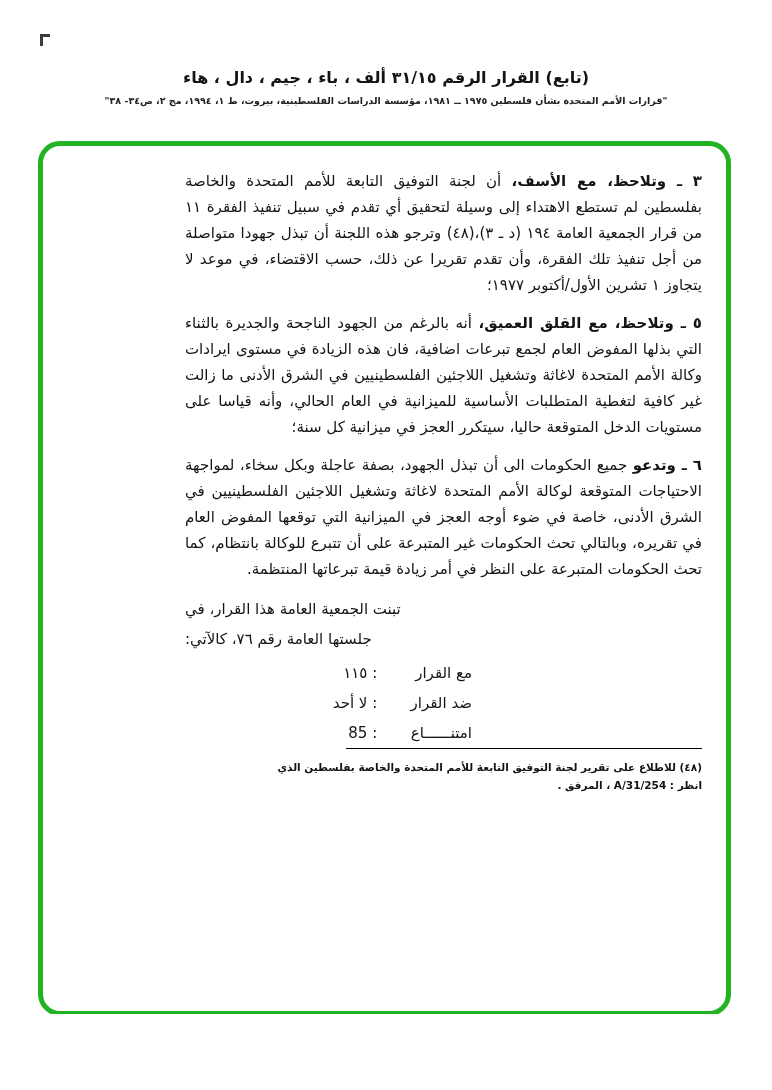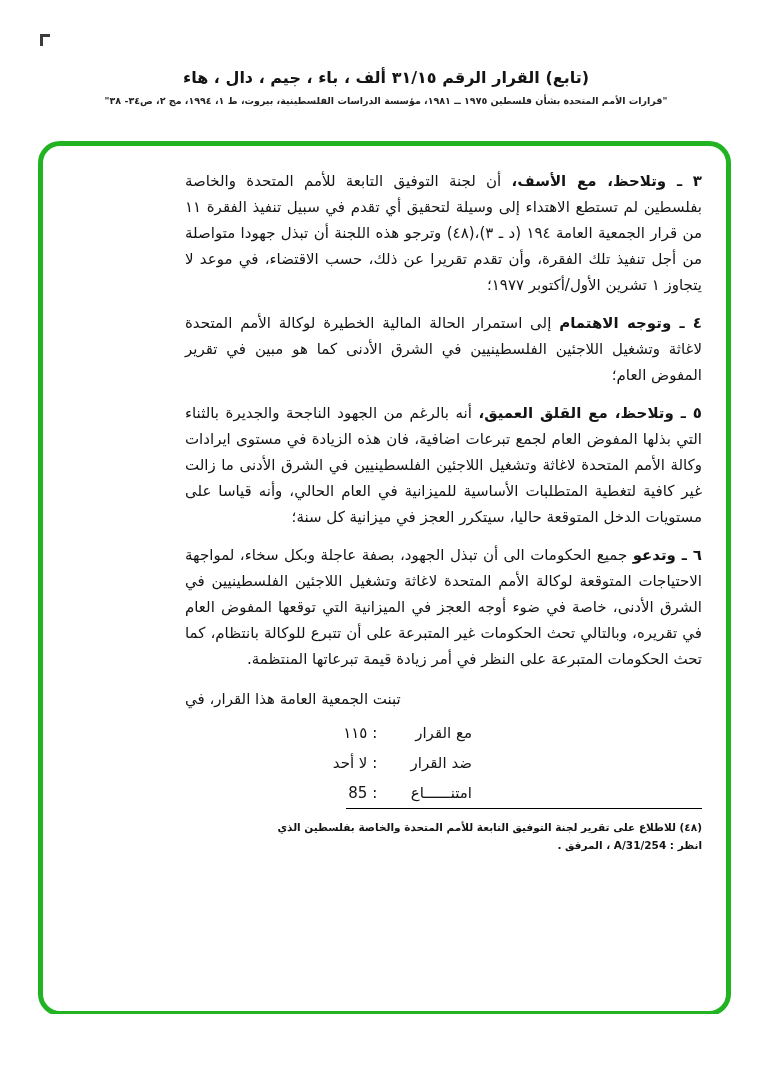--- a/index.html
+++ b/index.html
@@ -80,27 +80,27 @@
   <div class="header">
     <div class="doc-title">(تابع) القرار الرقم ٣١/١٥ ألف ، باء ، جيم ، دال ، هاء</div>
     <div class="doc-source">"قرارات الأمم المتحدة بشأن فلسطين ١٩٧٥ ــ ١٩٨١، مؤسسة الدراسات الفلسطينية، بيروت، ط ١، ١٩٩٤، مج ٢، ص٣٤- ٣٨"</div>
   </div>
 
   <div class="frame">
     <div class="content">
 
       <p class="para"><span class="lead">٣ ـ وتلاحظ، مع الأسف،</span><span> أن لجنة التوفيق التابعة للأمم المتحدة والخاصة بفلسطين لم تستطع الاهتداء إلى وسيلة لتحقيق أي تقدم في سبيل تنفيذ الفقرة ١١ من قرار الجمعية العامة ١٩٤ (د ـ ٣)،(٤٨) وترجو هذه اللجنة أن تبذل جهودا متواصلة من أجل تنفيذ تلك الفقرة، وأن تقدم تقريرا عن ذلك، حسب الاقتضاء، في موعد لا يتجاوز ١ تشرين الأول/أكتوبر ١٩٧٧؛</span></p>
 
-      <p class="para"><span class="lead">٤ ـ وتوجه الاهتمام</span><span> إلى استمرار الحالة المالية الخطيرة لوكالة الأمم المتحدة لاغاثة وتشغيل اللاجئين الفلسطينيين في الشرق الأدنى كما هو مبين في تقرير المفوض العام؛</span></p>
 
       <p class="para"><span class="lead">٥ ـ وتلاحظ، مع القلق العميق،</span><span> أنه بالرغم من الجهود الناجحة والجديرة بالثناء التي بذلها المفوض العام لجمع تبرعات اضافية، فان هذه الزيادة في مستوى ايرادات وكالة الأمم المتحدة لاغاثة وتشغيل اللاجئين الفلسطينيين في الشرق الأدنى ما زالت غير كافية لتغطية المتطلبات الأساسية للميزانية في العام الحالي، وأنه قياسا على مستويات الدخل المتوقعة حاليا، سيتكرر العجز في ميزانية كل سنة؛</span></p>
 
       <p class="para"><span class="lead">٦ ـ وتدعو</span><span> جميع الحكومات الى أن تبذل الجهود، بصفة عاجلة وبكل سخاء، لمواجهة الاحتياجات المتوقعة لوكالة الأمم المتحدة لاغاثة وتشغيل اللاجئين الفلسطينيين في الشرق الأدنى، خاصة في ضوء أوجه العجز في الميزانية التي توقعها المفوض العام في تقريره، وبالتالي تحث الحكومات غير المتبرعة على أن تتبرع للوكالة بانتظام، كما تحث الحكومات المتبرعة على النظر في أمر زيادة قيمة تبرعاتها المنتظمة.</span></p>
 
       <div class="adoption-line l1">تبنت الجمعية العامة هذا القرار، في</div>
+      <div class="adoption-line l2">جلستها العامة رقم ٧٦، كالآتي:</div>
 
       <div class="votes">
         <div class="vote-row">
             <span class="vote-label">مع القرار</span>
             <span class="vote-colon"> : </span>
             <span>١١٥</span>
           </div>
         <div class="vote-row">
             <span class="vote-label">ضد القرار</span>
             <span class="vote-colon"> : </span>

